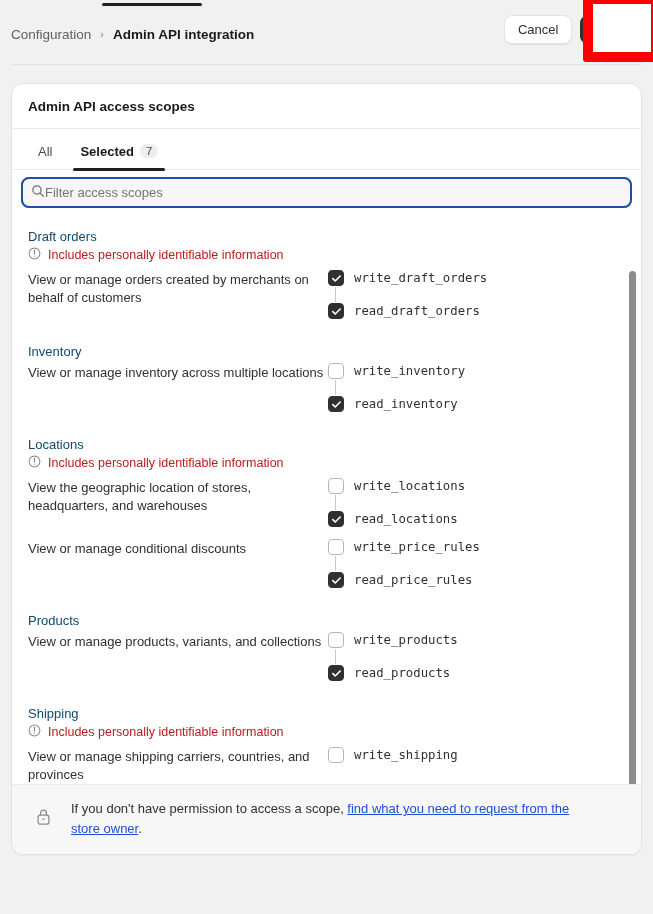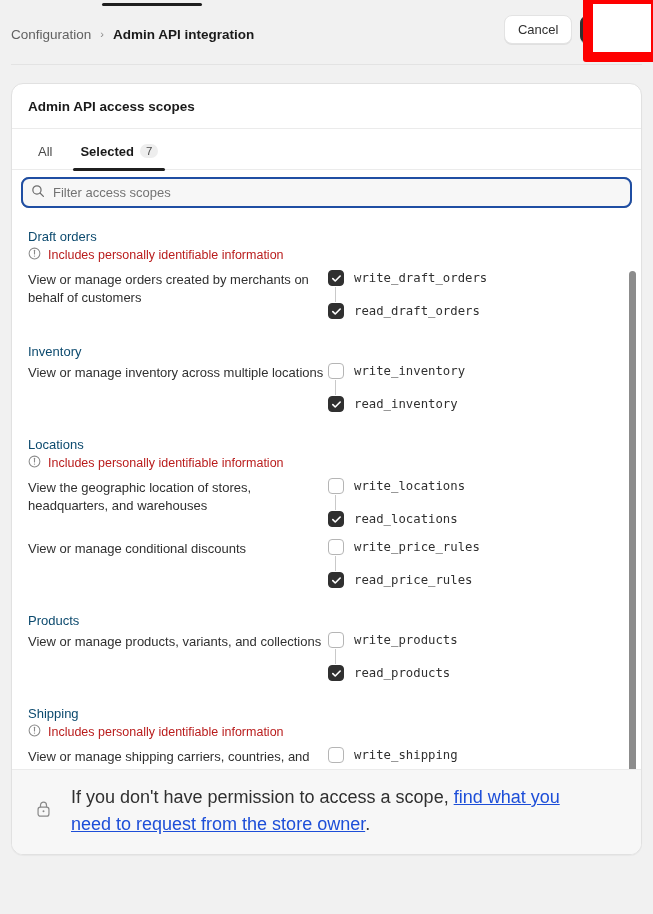--- a/index.html
+++ b/index.html
@@ -84,21 +84,21 @@
   }
   .tab-badge {
     background: #eeeeee; color: #4a4a4a; font-size: 11.5px; font-weight: normal;
     border-radius: 8px; padding: 1px 6px; min-width: 18px; text-align: center;
   }
   .tabs-divider { height: 1px; background: #ebebeb; }
 
   
   .search-wrap { padding: 7px 9px 7px 9px; }
   .search-field {
-    display: flex; align-items: center; gap: 8px;
+    display: flex; align-items: center; 
     background: #f7f7f7; border: 1px solid #8a8a8a; border-radius: 8px;
     height: 31px; padding: 0 9px;
     outline: 2px solid #1f4ea3; outline-offset: -2px;
   }
   .search-field svg { flex: none; }
   .search-input {
     border: none; outline: none; background: transparent; width: 100%;
     font-size: 13px; color: #303030; font-family: "Liberation Sans", sans-serif;
   }
   .search-input::placeholder { color: #737373; }
@@ -157,21 +157,21 @@
   }
 
   
   .footer-divider { height: 1px; background: #ebebeb; }
   .footer {
     display: flex; align-items: center; gap: 12px;
     background: #f7f7f7; padding: 14px 16px 16px 16px; min-height: 60px;
   }
   .footer-icon { flex: none; padding-left: 8px; padding-right: 8px; }
   .footer-text {
-    font-size: 18px; color: #303030; line-height: 1.5; max-width: 520px;
+    font-size: 13px; color: #303030; line-height: 1.5; max-width: 520px;
   }
   .footer-text a { color: #1d4ed8; text-decoration: underline; }
 </style>
 </head>
 <body>
 
 <div id="root">
 
   <div class="tab-stub"></div>
 

